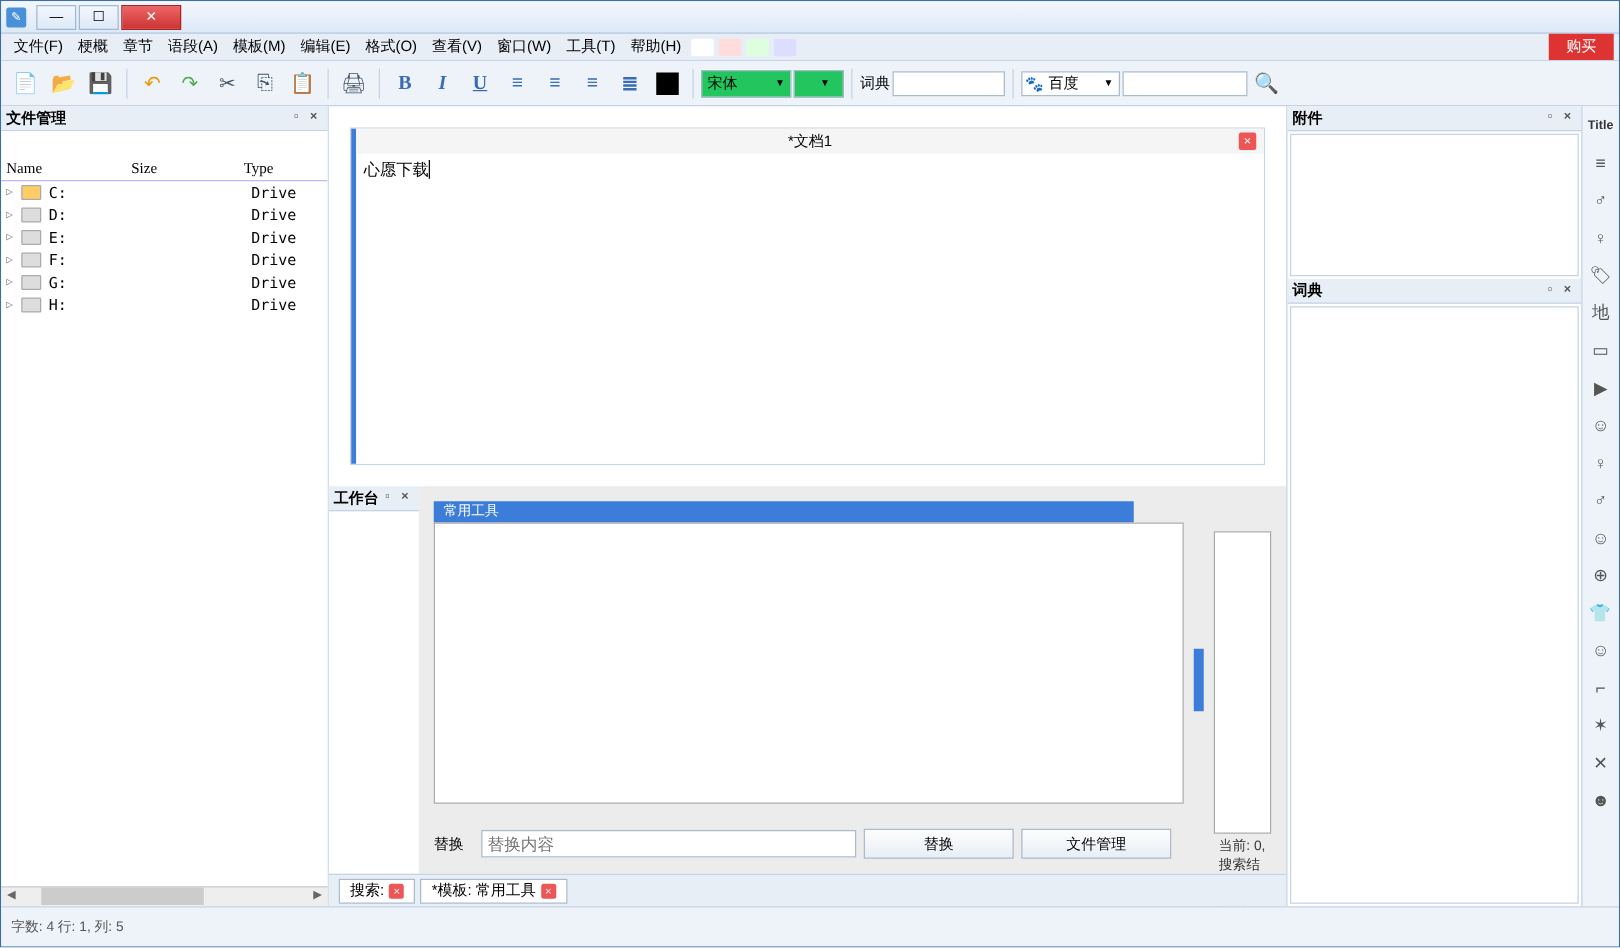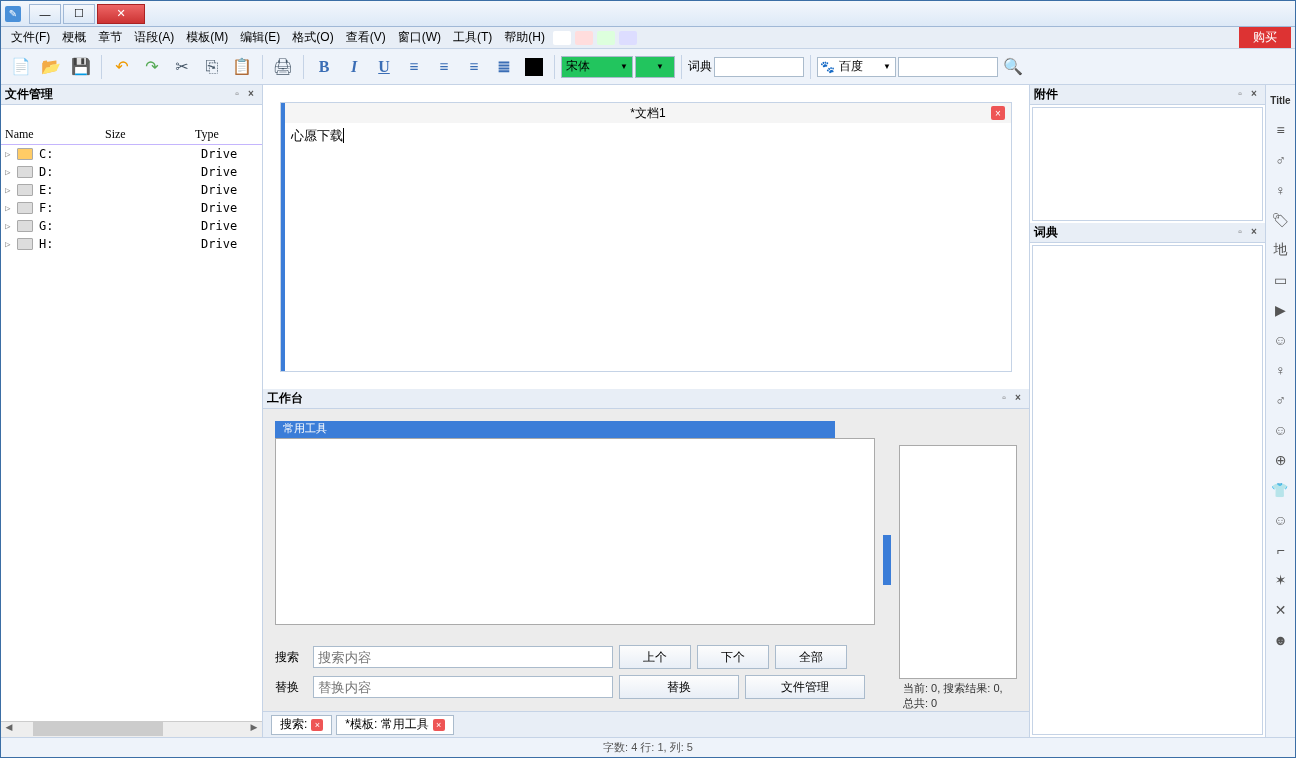--- a/index.html
+++ b/index.html
@@ -39,21 +39,21 @@
 .hscroll{height:16px; background:#eee; border-top:1px solid #ccc; display:flex;}
 .hscroll .thumb{width:130px; height:14px; background:#ccc; margin-left:16px;}
 .hscroll .arr{width:16px; text-align:center; font-size:9px; color:#666;}
 .center { flex: 1; display: flex; flex-direction: column; min-width:0;}
 .doc-area { height: 270px; display: flex; margin:17px; border:1px solid #c5d3e6; }
 .gutter { width:4px; background:#3b7dd8;}
 .doc-body { flex:1; display:flex; flex-direction:column; background:#fff;}
 .doc-tab { height:20px; display:flex; align-items:center; justify-content:center; background:#f5f5f5; position:relative;}
 .doc-tab .x{position:absolute; right:6px; width:14px; height:14px; background:#e55; color:#fff; font-size:10px; border-radius:2px; display:flex; align-items:center; justify-content:center; cursor:pointer;}
 .doc-content{ flex:1; padding:4px 6px; font-size:13px; }
-.work { flex:1; display:flex; flex-direction:column; }
+.work { flex:1; display:flex; flex-direction:row; }
 .work-body{ flex:1; display:flex; padding:12px; gap:12px; background:#ececec;}
 .work-left{ width:600px; display:flex; flex-direction:column;}
 .work-tab{ height:18px; background:#3b7dd8; color:#fff; padding:0 8px; width:560px; display:flex; align-items:flex-start; font-size:11px;}
 .work-text{ flex:1; background:#fff; border:1px solid #aaa; margin-top:-1px;}
 .work-ctrl{ margin-top:20px; display:flex; flex-direction:column; gap:6px;}
 .work-ctrl .row{display:flex; align-items:center; gap:6px;}
 .work-ctrl label{width:32px;}
 .work-ctrl input{ flex:1; max-width:300px; height:22px; border:1px solid #abc; padding:0 4px; background:#fff;}
 .wbtn{ width:72px; height:24px; border:1px solid #abc; background:linear-gradient(#fdfdfd,#e8eef6); cursor:pointer; display:flex; align-items:center; justify-content:center;}
 .wbtn.wide{width:120px;}
@@ -62,21 +62,21 @@
 .work-right .txtbox{flex:1; background:#fff; border:1px solid #aaa;}
 .work-right .status{ height:20px; padding:2px 4px; font-size:11px; color:#333;}
 .right-col{ width:236px; display:flex; flex-direction:column; border-left:1px solid #c5d3e6;justify-content:center;}
 .panel-body{ flex:1; background:#fff; border:1px solid #c5d3e6; margin:2px;}
 .sidebar{ width:30px; background:#eef3fa; border-left:1px solid #c5d3e6; display:flex; flex-direction:column; align-items:center; padding-top:4px; gap:8px;}
 .sidebar .sbtn{ width:22px; height:22px; display:flex; align-items:center; justify-content:center; cursor:pointer; font-size:14px; color:#555; border-radius:2px;}
 .sidebar .title-lbl{font-size:10px; font-weight:bold; color:#333;}
 .bottom-tabs{ height:26px; background:#e8eef6; border-top:1px solid #c5d3e6; display:flex; align-items:center; padding:0 8px; gap:4px;}
 .btab{ height:20px; padding:0 8px; border:1px solid #abc; background:#fff; display:flex; align-items:center; gap:4px; cursor:pointer;}
 .btab .xb{width:12px; height:12px; background:#e55; color:#fff; font-size:9px; border-radius:2px; display:flex; align-items:center; justify-content:center;}
-.status-bar{ height:20px; background:#eef3fa; border-top:1px solid #c5d3e6; display:flex; align-items:center; justify-content:center; padding:0 8px; font-size:11px; color:#555;}
+.status-bar{ height:32px; background:#eef3fa; border-top:1px solid #c5d3e6; display:flex; align-items:center; justify-content:flex-start; padding:0 8px; font-size:11px; color:#555;}
 .color-box{width:18px;height:14px;margin:0 2px;border-radius:2px;}
 </style>
 </head>
 <body>
 
 <div class="window">
 
   <div class="titlebar">
     <span class="app-icon">✎</span>
     <div class="win-btns">
@@ -239,27 +239,20 @@
           <span class="pbtn">▫</span>
           <span class="pbtn">×</span>
         </div>
         <div class="work-body">
           <div class="work-left">
             <div class="work-tab">
                 <span>常用工具</span>
               </div>
             <div class="work-text"></div>
             <div class="work-ctrl">
-              <div class="row">
-                <label>搜索</label>
-                <input type="text" placeholder="搜索内容" style="">
-                <div class="wbtn">上个</div>
-                <div class="wbtn">下个</div>
-                <div class="wbtn">全部</div>
-              </div>
               <div class="row">
                 <label>替换</label>
                 <input type="text" placeholder="替换内容" style="">
                 <div class="wbtn wide">替换</div>
                 <div class="wbtn wide">文件管理</div>
               </div>
             </div>
           </div>
           <div class="vsep"></div>
           <div class="work-right">

